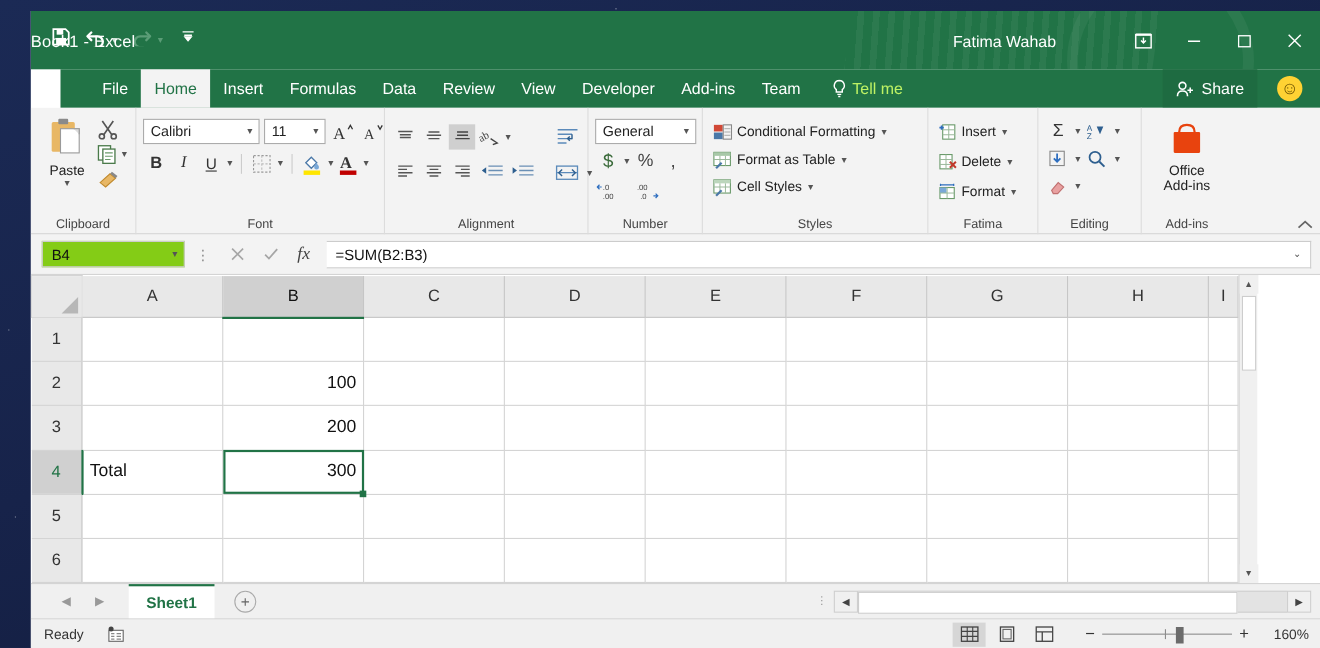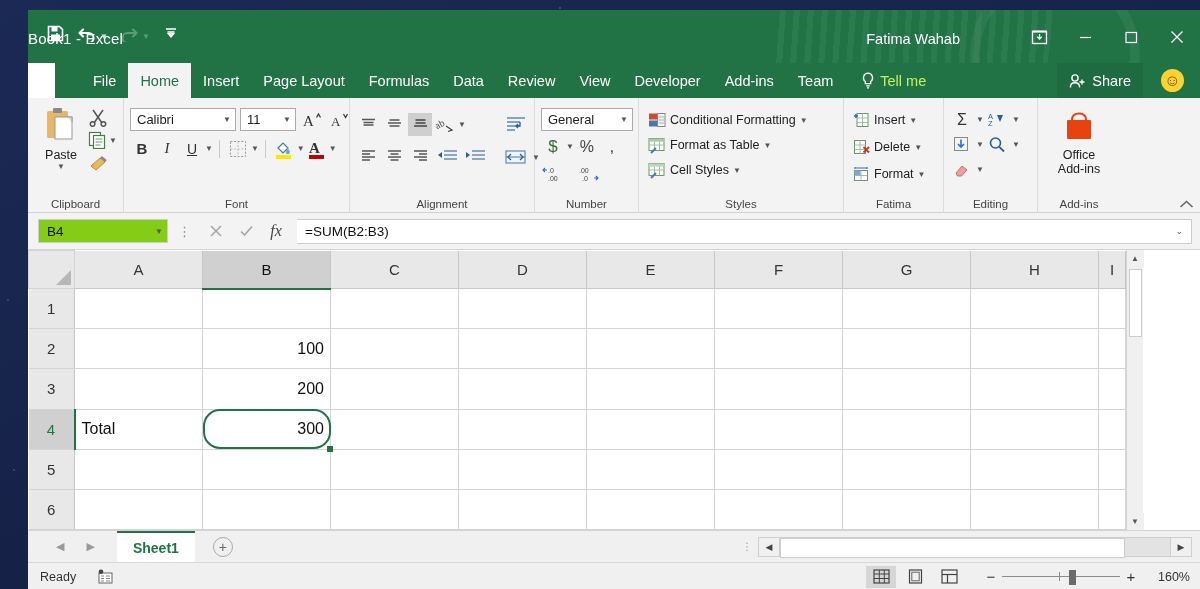--- a/index.html
+++ b/index.html
@@ -175,21 +175,21 @@
     font-size: 15px; font-weight: normal; color: #333;
   }
   .gt .rhead.sel { background: #d0d0d0; color: #217346; border-right: 2px solid #217346; }
   .gt td.cell {
     height: 38px; background: #fff; font-size: 16px; color: #111; padding: 0 6px;
     border-right: 1px solid #d4d4d4; border-bottom: 1px solid #d4d4d4;
     border-top: none; border-left: none;
   }
   .cell.num { text-align: right; }
   .cell.sel {
-    outline: 2px solid #217346; outline-offset: -2px; position: relative; border-radius: 17px;
+    outline: 2px solid #217346; outline-offset: -2px; position: relative;
   }
   .cell.sel::after {
     content: ""; position: absolute; right: -3px; bottom: -3px; width: 6px; height: 6px;
     background: #217346;
   }
   .vscroll {
     width: 17px; background: #f0f0f0; border-left: 1px solid #d4d4d4;
     display: flex; flex-direction: column; align-items: center;
   }
   .vs-arrow { width: 17px; height: 17px; display:flex; align-items:center; justify-content:center;
@@ -307,21 +307,20 @@
             <path d="M1.5 1.5 12.5 12.5M12.5 1.5 1.5 12.5" stroke="#fff" stroke-width="1.3"></path>
           </svg>
       </div>
     </div>
   </div>
 
   <div class="tabbar">
     <div class="tab">File</div>
     <div class="tab active">Home</div>
     <div class="tab">Insert</div>
-    <div class="tab">Page Layout</div>
     <div class="tab">Formulas</div>
     <div class="tab">Data</div>
     <div class="tab">Review</div>
     <div class="tab">View</div>
     <div class="tab">Developer</div>
     <div class="tab">Add-ins</div>
     <div class="tab">Team</div>
 
     <div class="tellme">
       <span class="icn">

